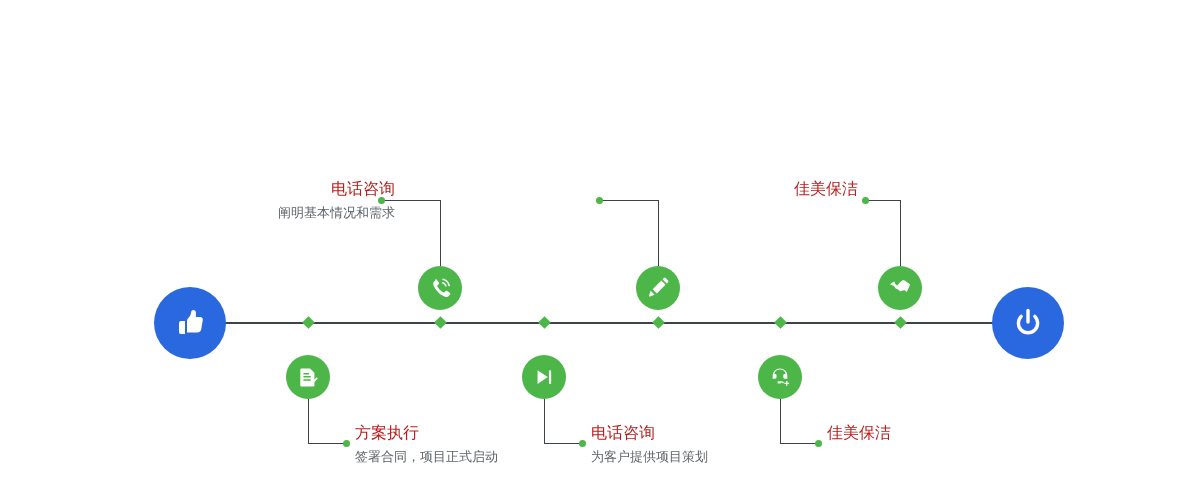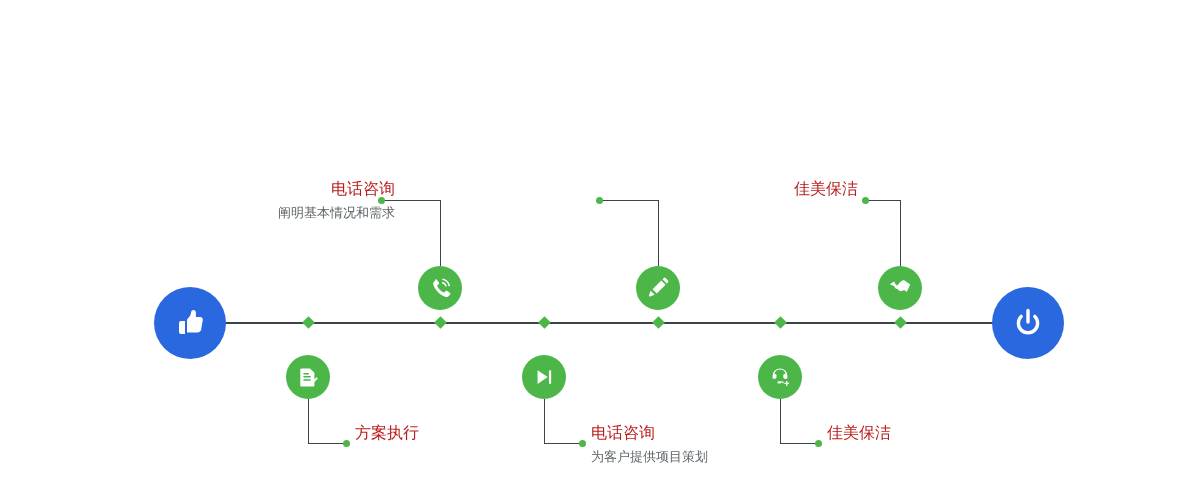--- a/index.html
+++ b/index.html
@@ -224,20 +224,21 @@
           <path d="M21.3 12.3l1.4 1.4-5.6 5.6-1.9.5.5-1.9z" fill="currentColor"></path>
         </svg>
       </span>
     </div>
     <div class="diamond" style="left:304px; top:168px;"></div>
     <div class="vline" style="left:308px; top:249px; height:44px;"></div>
     <div class="hline" style="left:308px; top:293px; width:38px;"></div>
     <div class="dot" style="left:343px; top:290px;"></div>
     <div class="label lower" style="left:355px; top:272px;">
       <div class="lb-title">方案执行</div>
+      <div class="lb-desc">签署合同，项目正式启动</div>
     </div>
 
     <div class="node-icon" style="left:636px; top:116px;">
       <span>
         <svg width="24" height="24" viewBox="0 0 24 24" fill="currentColor" aria-hidden="true">
           <path d="M3 19.4l1.6-4.6 4 4L4 20.4c-.7.2-1.2-.3-1-1z"></path>
           <path d="M6.6 13.2L15.3 4.5l4.2 4.2-8.7 8.7z"></path>
           <path d="M16.5 3.3l1.3-1.3a1.3 1.3 0 0 1 1.8 0l2.4 2.4a1.3 1.3 0 0 1 0 1.8l-1.3 1.3z"></path>
         </svg>
       </span>

